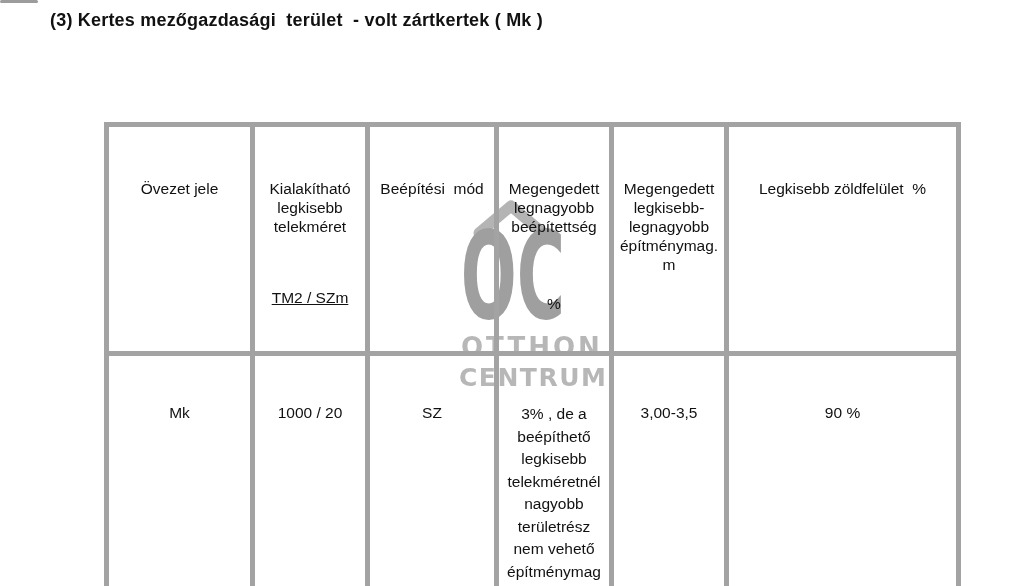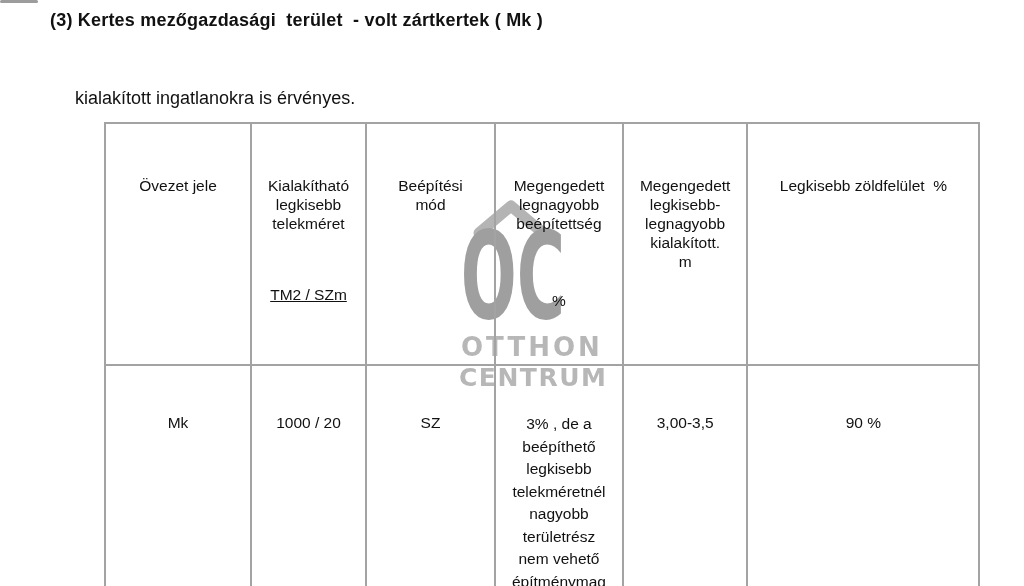--- a/index.html
+++ b/index.html
@@ -19,41 +19,40 @@
     position:absolute;left:75px;top:41px;
     font-size:18px;line-height:23px;white-space:pre-wrap;
   }
   .watermark{position:absolute;left:435px;top:193px;}
   .watermark text{font-family:"DejaVu Sans",sans-serif;}
   table.zoning{
     position:absolute;left:104px;top:122px;
     border-collapse:collapse;table-layout:fixed;background:transparent;
   }
   .zoning th,.zoning td{
-    border:2px solid #a3a3a3;vertical-align:top;padding:16px;
+    border:5px solid #a3a3a3;vertical-align:top;padding:0;
     font-weight:normal;white-space:pre-wrap;text-align:center;
   }
   .zoning th{height:140px;padding-top:14px;font-size:15.5px;line-height:19px;}
   .zoning td{height:292px;padding-top:9px;font-size:15.5px;line-height:19px;}
   .left-cell{text-align:left;padding-left:8px;}
   .hsuffix-col2{margin-top:14px;text-decoration:underline;}
   .hsuffix-col4{margin-top:20px;text-align:center;}
   .desc-lines{line-height:22.5px;}
 </style>
 </head>
 <body>
 
 <div class="canvas">
 
   <div class="smudge"></div>
 
   <div class="title">(3) Kertes mezőgazdasági  terület  - volt zártkertek ( Mk )</div>
 
   <div class="para">
-    <div>kialakított ingatlanokra is érvényes.</div>
   </div>
 
   <svg class="watermark" width="218" height="215" viewBox="0 0 218 215">
     <path d="M44 40 L76 13 L108 40" fill="none" stroke="#b4b4b4" stroke-width="11" stroke-linecap="round" stroke-linejoin="round"></path>
     <text transform="translate(78,125) scale(0.54,1)" text-anchor="middle" font-size="122" font-weight="bold" fill="#9f9f9f">OC</text>
     <text x="26" y="163" font-size="26" font-weight="bold" fill="#b7b7b7" letter-spacing="3">OTTHON</text>
     <text x="24" y="193" font-size="25" font-weight="bold" fill="#b7b7b7" letter-spacing="1.5">CENTRUM</text>
   </svg>
 
   <table class="zoning">
@@ -75,21 +74,21 @@
         <div class="hsuffix-col2">TM2 / SZm</div>
       </th>
       <th>
         <div>Beépítési  mód</div>
       </th>
       <th class="left-cell">
         <div><div>Megengedett</div><div>legnagyobb</div><div>beépítettség</div></div>
         <div class="hsuffix-col4">%</div>
       </th>
       <th>
-        <div><div>Megengedett</div><div>legkisebb-</div><div>legnagyobb</div><div>kialakított.</div><div>m</div></div>
+        <div><div>Megengedett</div><div>legkisebb-</div><div>legnagyobb</div><div>építménymag.</div><div>m</div></div>
       </th>
       <th>
         <div>Legkisebb zöldfelület  %</div>
       </th>
     </tr>
     <tr>
       <td>
         <div>Mk</div>
       </td>
       <td>

